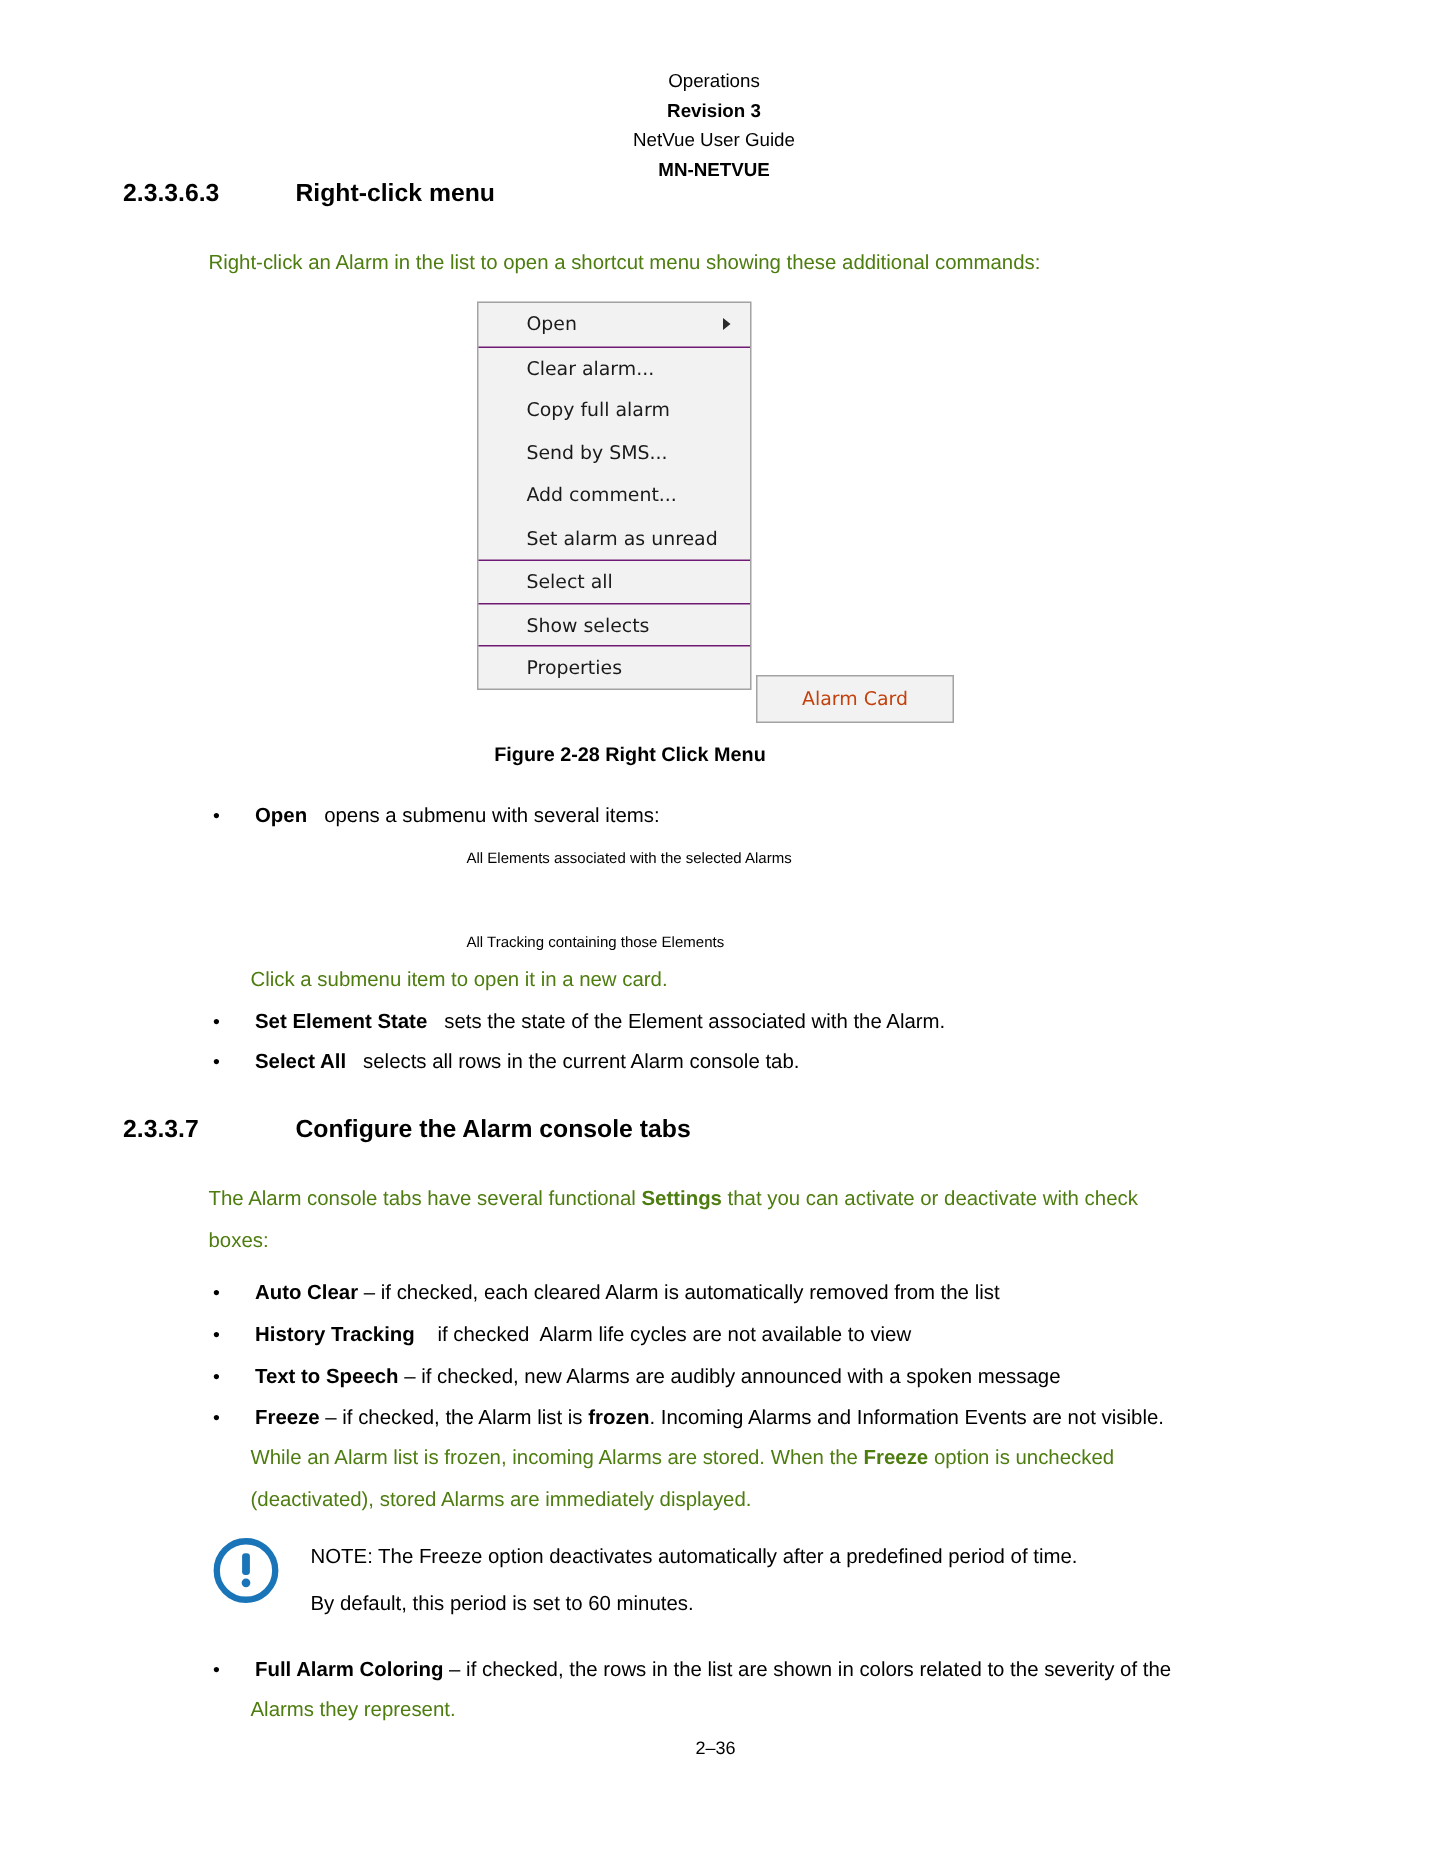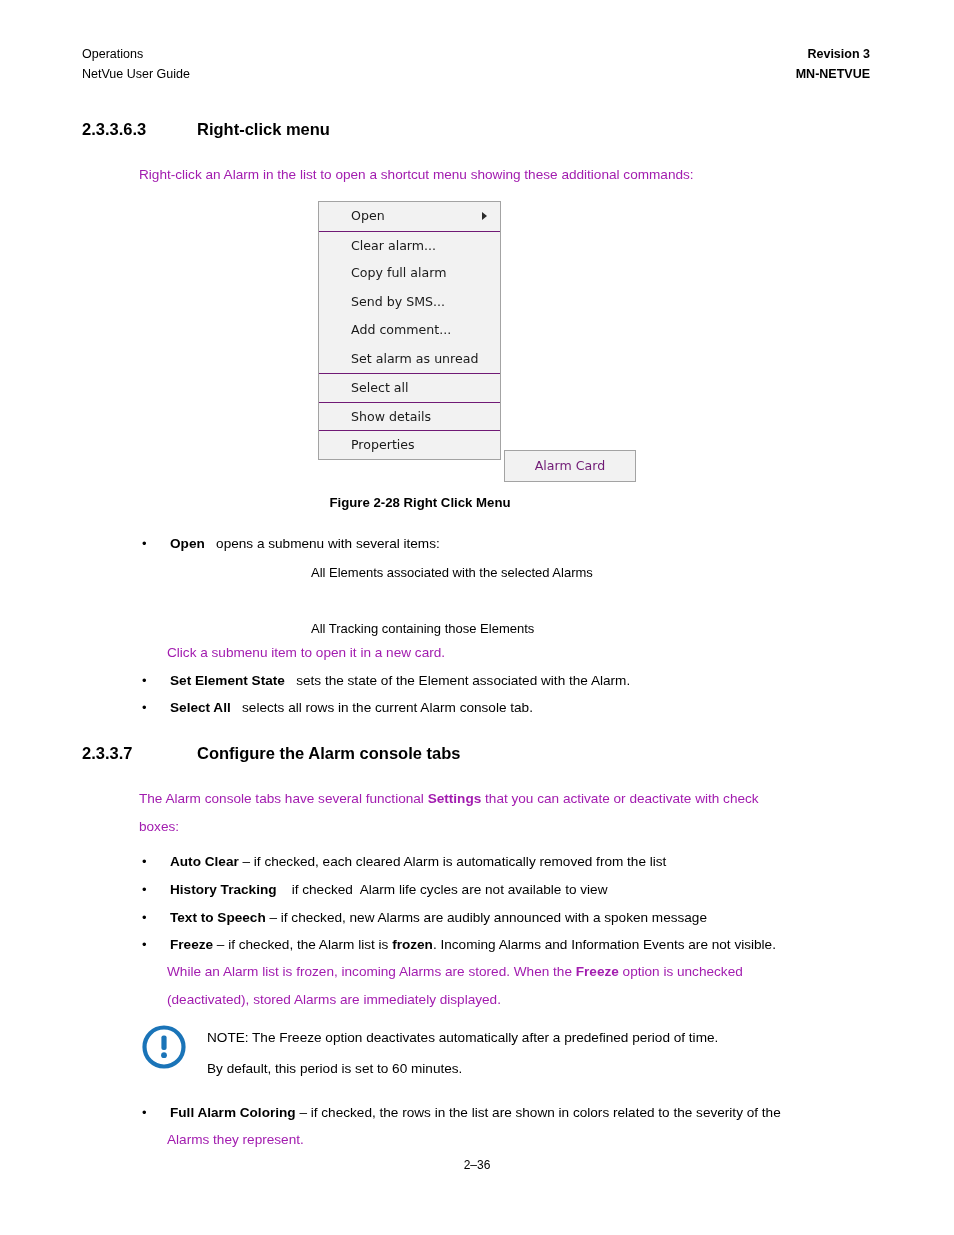--- a/index.html
+++ b/index.html
@@ -30,41 +30,42 @@
     left: 82px;
     right: 84px;
     height: 40px;
     font-size: 12.5px;
     line-height: 19.5px;
   }
   .hdr-row {
     display: flex;
     justify-content: space-between;
     align-items: center;
+    flex-direction: column;
   }
   .hdr-left { text-align: left; }
   .hdr-right { text-align: right; font-weight: bold; }
 
   
   .h3 {
     position: absolute;
     left: 82px;
     font-weight: bold;
     font-size: 16.5px;
     letter-spacing: 0px;
     white-space: nowrap;
   }
   .h3 .num { display: inline-block; width: 115px; }
 
   
   .body-p {
     position: absolute;
     font-size: 13.6px;
     line-height: 29px;
-    color: #a21caf;
+    color: #4d7c0f;
   }
   b, .bold { font-weight: bold; }
 
   
   .bullet-row {
     position: absolute;
     font-size: 13.6px;
     line-height: 29px;
   }
   .bullet-row .dot {
@@ -74,21 +75,21 @@
     width: 10px;
     text-align: left;
     font-size: 13px;
   }
   .bullet-row .btext {
     display: block;
     padding-left: 28px;
   }
   .sub-line {
     position: absolute;
-    font-size: 13px;
+    font-size: 10px;
     line-height: 29px;
   }
 
   
   .ctxmenu {
     position: absolute;
     left: 318px;
     top: 201px;
     width: 183px;
     background: #f2f2f2;
@@ -124,21 +125,21 @@
     left: 504px;
     top: 450px;
     width: 132px;
     height: 32px;
     line-height: 30px;
     text-align: center;
     background: #f2f2f2;
     border: 1px solid #a3a3a3;
     font-family: "DejaVu Sans", sans-serif;
     font-size: 12.6px;
-    color: #701a75;
+    color: #c2410c;
     box-sizing: border-box;
   }
 
   .fig-caption {
     position: absolute;
     top: 495px;
     left: 0;
     width: 840px;
     text-align: center;
     font-size: 13.2px;
@@ -217,21 +218,21 @@
     <div class="ctx-item">
       <span>Add comment...</span>
     </div>
     <div class="ctx-item">
       <span>Set alarm as unread</span>
     </div>
     <div class="ctx-item ctx-sep">
       <span>Select all</span>
     </div>
     <div class="ctx-item ctx-sep">
-      <span>Show details</span>
+      <span>Show selects</span>
     </div>
     <div class="ctx-item ctx-sep">
       <span>Properties</span>
     </div>
   </div>
 
   <div class="submenu">
     <span>Alarm Card</span>
   </div>
 

